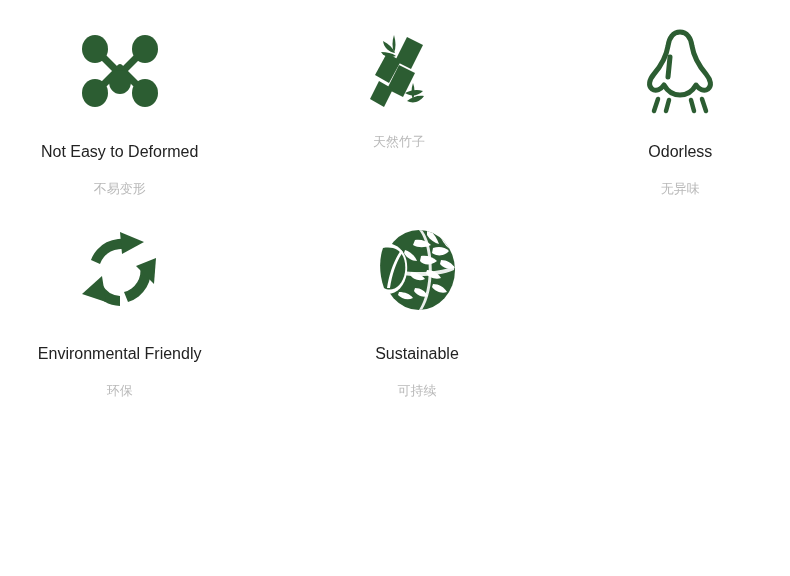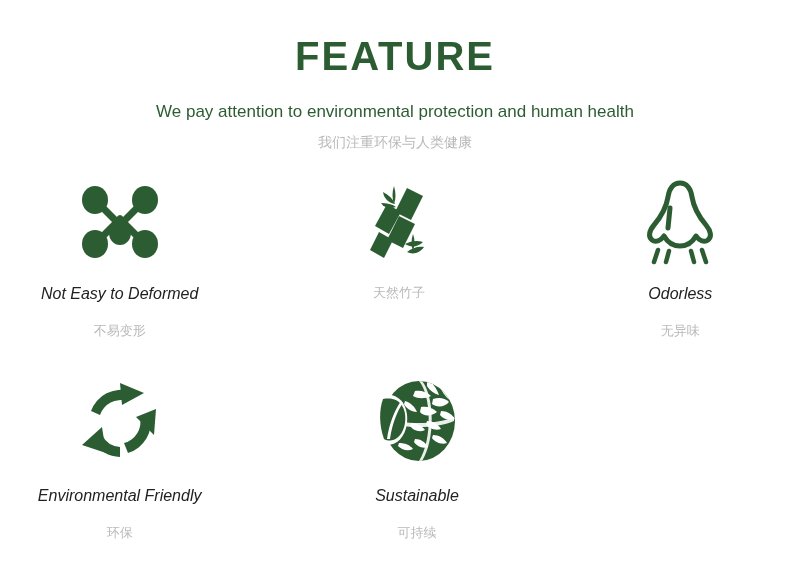--- a/index.html
+++ b/index.html
@@ -66,26 +66,25 @@
   .feature-icon {
     height: 86px;
     display: flex;
     align-items: center;
     justify-content: center;
   }
   .feature-icon svg {
     display: block;
   }
   .feature-label-en {
-    margin-top: 19px;
+    margin-top: 28px;
     font-size: 16px;
     color: #222222;
     line-height: 1.2;
     text-align: center;
-    font-style: italic;
   }
   .feature-label-cn {
     margin-top: 20px;
     font-size: 13px;
     color: #b9b9b9;
     line-height: 1.2;
     text-align: center;
   }
 
   
@@ -93,25 +92,20 @@
   .features .col-2 { transform: translateX(4px); }
   .features .col-3 { transform: translateX(22px); }
 
   .features .row-2 .feature-icon { height: 92px; }
 </style>
 </head>
 <body>
 
 <div class="page">
 
-  <div class="header">
-    <h1 class="page-title">FEATURE</h1>
-    <div class="subtitle-en">We pay attention to environmental protection and human health</div>
-    <div class="subtitle-cn">我们注重环保与人类健康</div>
-  </div>
 
   <div class="features">
 
     <div class="feature-cell row-1 col-1">
       <div class="feature-icon">
         <svg width="82" height="78" viewBox="0 0 82 78" aria-hidden="true">
           <g stroke="#2c5d32" stroke-width="7" stroke-linecap="round" fill="none">
             <line x1="17" y1="18" x2="41" y2="42"></line>
             <line x1="65" y1="18" x2="41" y2="42"></line>
             <line x1="17" y1="60" x2="41" y2="36"></line>

